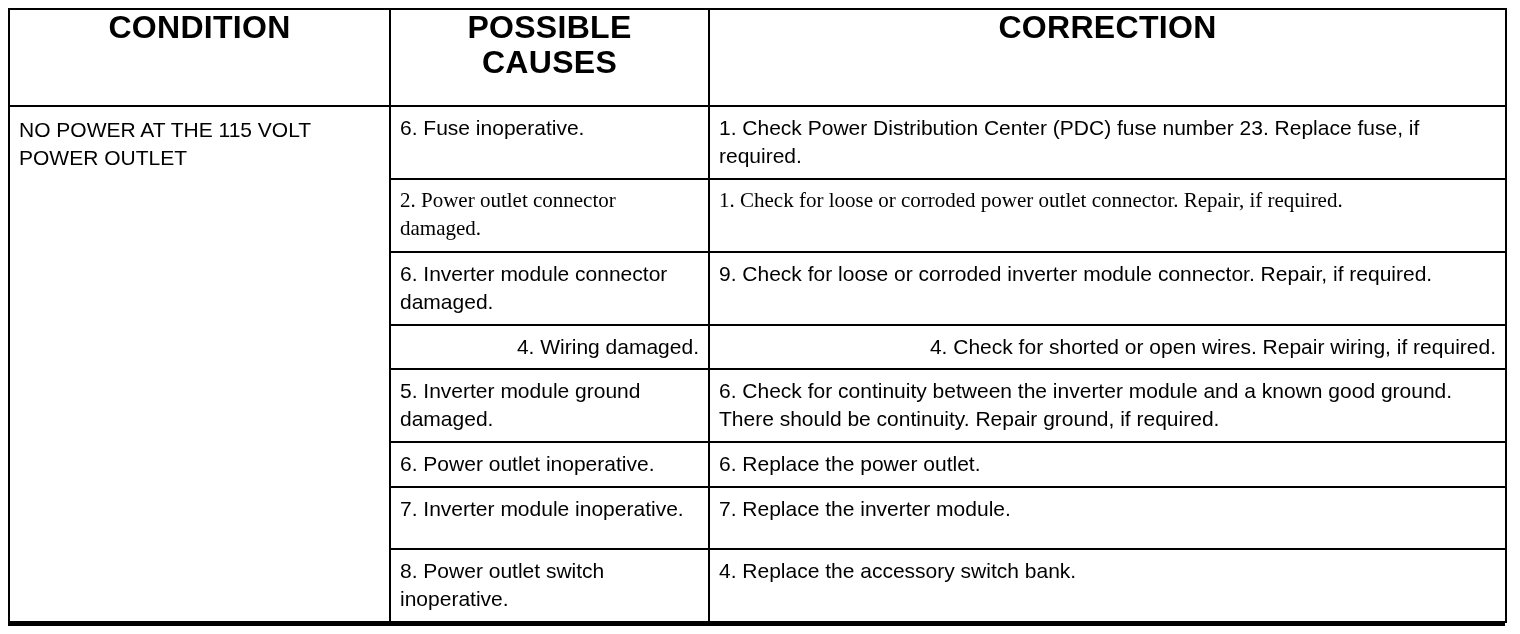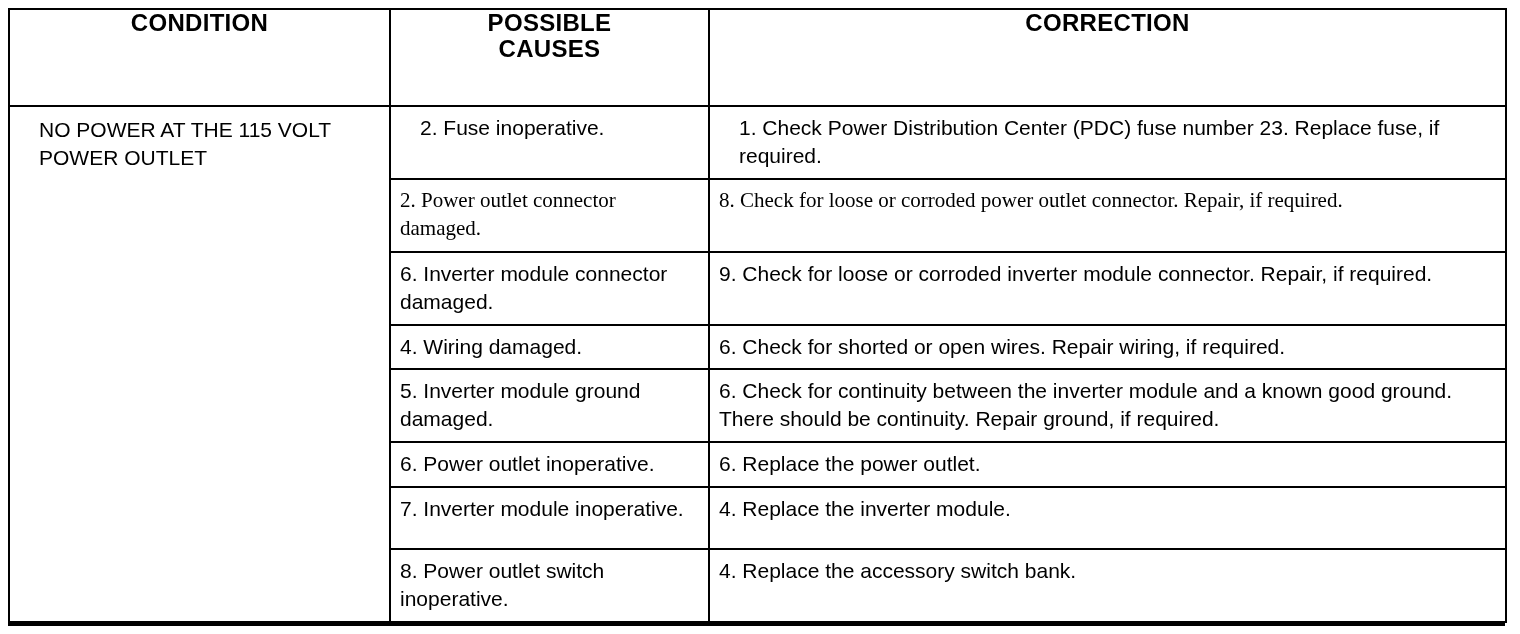--- a/index.html
+++ b/index.html
@@ -58,21 +58,21 @@
   col.c-condition  { width: 381px; }
   col.c-causes     { width: 319px; }
   col.c-correction { width: 797px; }
 
   
   .hdr-row th {
     height: 95px;
     border-bottom: 4px solid #000000;
     text-align: center;
     vertical-align: middle;
-    font-size: 24px;
+    font-size: 32px;
     font-weight: bold;
     line-height: 1.08;
     letter-spacing: 0.3px;
   }
   .hdr-row th .hdr-text {
     display: block;
     padding: 0 6px;
   }
 
   
@@ -84,24 +84,24 @@
   }
   .cell.cond {
     padding-top: 9px;
   }
 
   td.cond-cell {
     border-bottom: 2px solid #000000;
   }
 
   
-  tr.r1 td { height: 60px; padding-left: 20px; }
+  tr.r1 td { height: 60px; }
   tr.r2 td { height: 60px; font-family: Liberation Serif, serif; }
   tr.r3 td { height: 60px; }
-  tr.r4 td { height: 28px; }
+  tr.r4 td { height: 28px; text-align: right; }
   tr.r5 td { height: 60px; }
   tr.r6 td { height: 28px; }
   tr.r7 td { height: 60px; }
   tr.r8 td { height: 60px; }
 </style>
 </head>
 <body>
 
 <div class="sheet">
 
@@ -131,51 +131,51 @@
         </th>
       </tr>
     </thead>
 
     <tbody>
       <tr class="r1">
         <td class="cond-cell" rowspan="8">
           <div class="cell cond">NO POWER AT THE 115 VOLT POWER OUTLET</div>
         </td>
         <td>
-          <div class="cell">2. Fuse inoperative.</div>
+          <div class="cell">6. Fuse inoperative.</div>
         </td>
         <td>
           <div class="cell">1. Check Power Distribution Center (PDC) fuse number 23. Replace fuse, if required.</div>
         </td>
       </tr>
 
       <tr class="r2">
         <td>
           <div class="cell">2. Power outlet connector damaged.</div>
         </td>
         <td>
-          <div class="cell">8. Check for loose or corroded power outlet connector. Repair, if required.</div>
+          <div class="cell">1. Check for loose or corroded power outlet connector. Repair, if required.</div>
         </td>
       </tr>
 
       <tr class="r3">
         <td>
           <div class="cell">6. Inverter module connector damaged.</div>
         </td>
         <td>
           <div class="cell">9. Check for loose or corroded inverter module connector. Repair, if required.</div>
         </td>
       </tr>
 
       <tr class="r4">
         <td>
           <div class="cell">4. Wiring damaged.</div>
         </td>
         <td>
-          <div class="cell">6. Check for shorted or open wires. Repair wiring, if required.</div>
+          <div class="cell">4. Check for shorted or open wires. Repair wiring, if required.</div>
         </td>
       </tr>
 
       <tr class="r5">
         <td>
           <div class="cell">5. Inverter module ground damaged.</div>
         </td>
         <td>
           <div class="cell">6. Check for continuity between the inverter module and a known good ground. There should be continuity. Repair ground, if required.</div>
         </td>
@@ -188,21 +188,21 @@
         <td>
           <div class="cell">6. Replace the power outlet.</div>
         </td>
       </tr>
 
       <tr class="r7">
         <td>
           <div class="cell">7. Inverter module inoperative.</div>
         </td>
         <td class="vmid">
-          <div class="cell">4. Replace the inverter module.</div>
+          <div class="cell">7. Replace the inverter module.</div>
         </td>
       </tr>
 
       <tr class="r8">
         <td>
           <div class="cell">8. Power outlet switch inoperative.</div>
         </td>
         <td class="vmid">
           <div class="cell">4. Replace the accessory switch bank.</div>
         </td>

